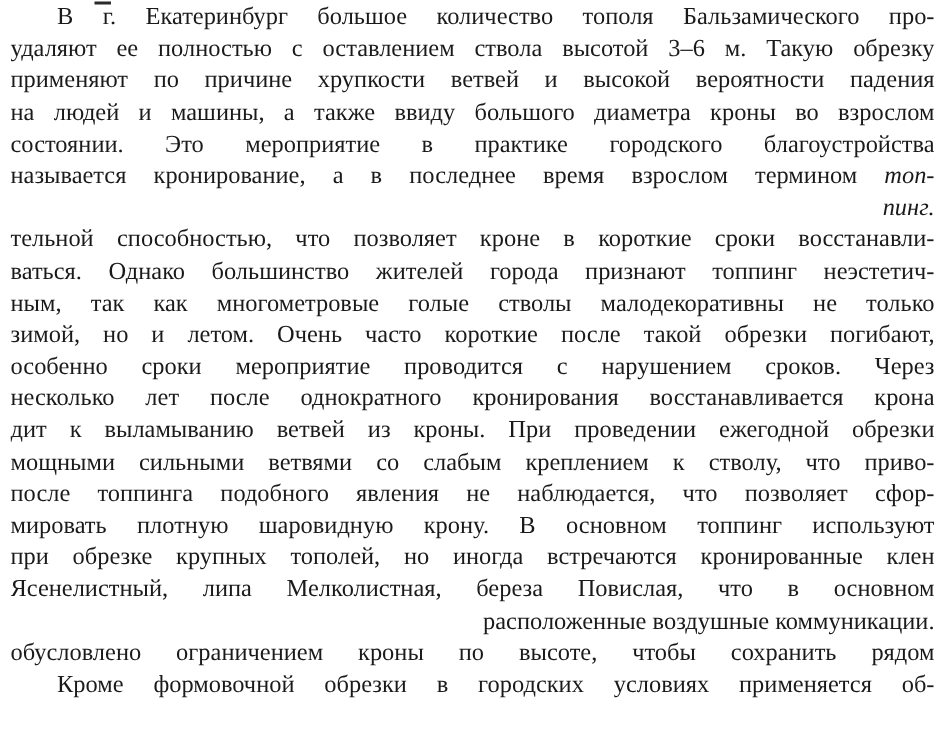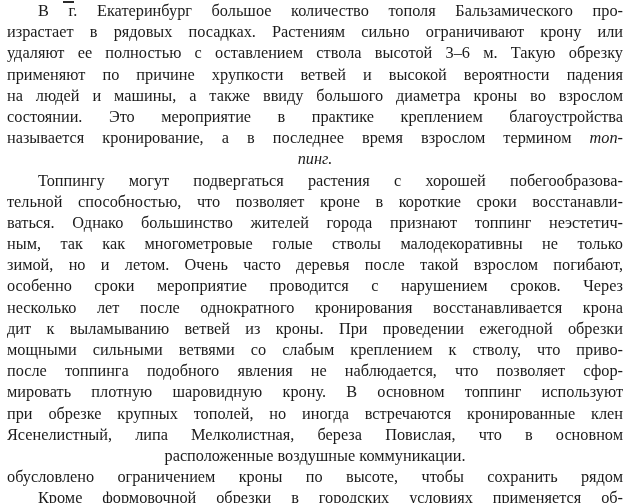--- a/index.html
+++ b/index.html
@@ -31,21 +31,21 @@
     white-space: normal;
   }
   
   .line::after {
     content: "";
     display: inline-block;
     width: 100%;
     height: 0;
   }
   .line.last {
-    text-align: center;
+    text-align: right;
     font-family: Liberation Serif, serif;
   }
   .line.last::after {
     content: none;
   }
   .line.indent {
     text-indent: 31px;
   }
   .em {
     font-style: italic;
@@ -59,32 +59,30 @@
     background: #2a2a2a;
   }
 </style>
 </head>
 <body>
 
 <div class="page">
   <div class="top-remnant"></div>
   <div class="text-block">
       <div class="line indent"><span>В г. Екатеринбург большое количество тополя Бальзамического про-</span></div>
-      <div class="line"><span>израстает в рядовых посадках. Растениям сильно ограничивают крону или</span></div>
       <div class="line"><span>удаляют ее полностью с оставлением ствола высотой 3–6 м. Такую обрезку</span></div>
       <div class="line"><span>применяют по причине хрупкости ветвей и высокой вероятности падения</span></div>
       <div class="line"><span>на людей и машины, а также ввиду большого диаметра кроны во взрослом</span></div>
-      <div class="line"><span>состоянии. Это мероприятие в практике креплением благоустройства</span></div>
+      <div class="line"><span>состоянии. Это мероприятие в практике городского благоустройства</span></div>
       <div class="line"><span>называется кронирование, а в последнее время взрослом термином </span><span class="em">топ-</span></div>
       <div class="line last"><span class="em">пинг.</span></div>
-      <div class="line indent"><span>Топпингу могут подвергаться растения с хорошей побегообразова-</span></div>
       <div class="line"><span>тельной способностью, что позволяет кроне в короткие сроки восстанавли-</span></div>
       <div class="line"><span>ваться. Однако большинство жителей города признают топпинг неэстетич-</span></div>
       <div class="line"><span>ным, так как многометровые голые стволы малодекоративны не только</span></div>
-      <div class="line"><span>зимой, но и летом. Очень часто деревья после такой взрослом погибают,</span></div>
+      <div class="line"><span>зимой, но и летом. Очень часто короткие после такой обрезки погибают,</span></div>
       <div class="line"><span>особенно сроки мероприятие проводится с нарушением сроков. Через</span></div>
       <div class="line"><span>несколько лет после однократного кронирования восстанавливается крона</span></div>
       <div class="line"><span>дит к выламыванию ветвей из кроны. При проведении ежегодной обрезки</span></div>
       <div class="line"><span>мощными сильными ветвями со слабым креплением к стволу, что приво-</span></div>
       <div class="line"><span>после топпинга подобного явления не наблюдается, что позволяет сфор-</span></div>
       <div class="line"><span>мировать плотную шаровидную крону. В основном топпинг используют</span></div>
       <div class="line"><span>при обрезке крупных тополей, но иногда встречаются кронированные клен</span></div>
       <div class="line"><span>Ясенелистный, липа Мелколистная, береза Повислая, что в основном</span></div>
       <div class="line last"><span>расположенные воздушные коммуникации.</span></div>
       <div class="line"><span>обусловлено ограничением кроны по высоте, чтобы сохранить рядом</span></div>

